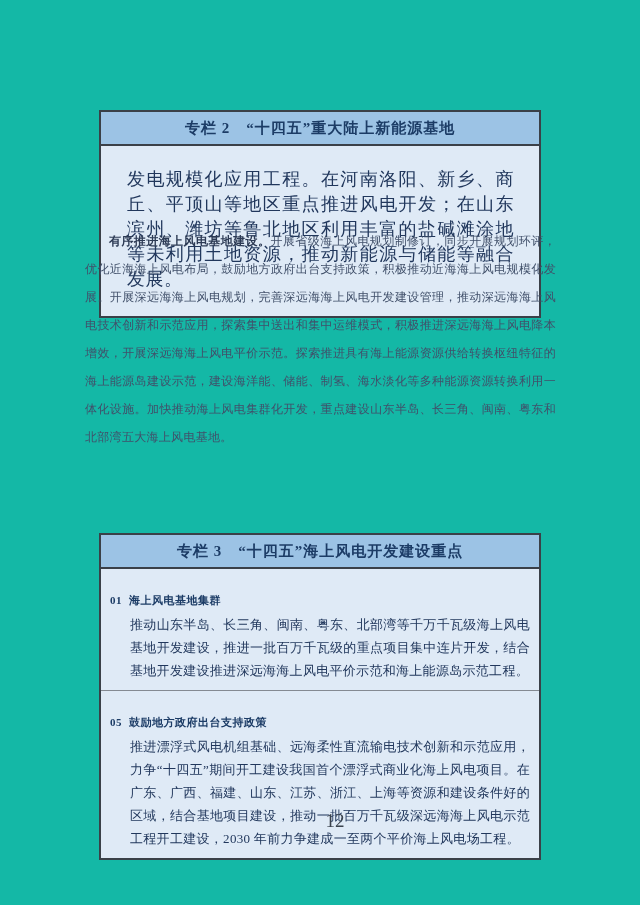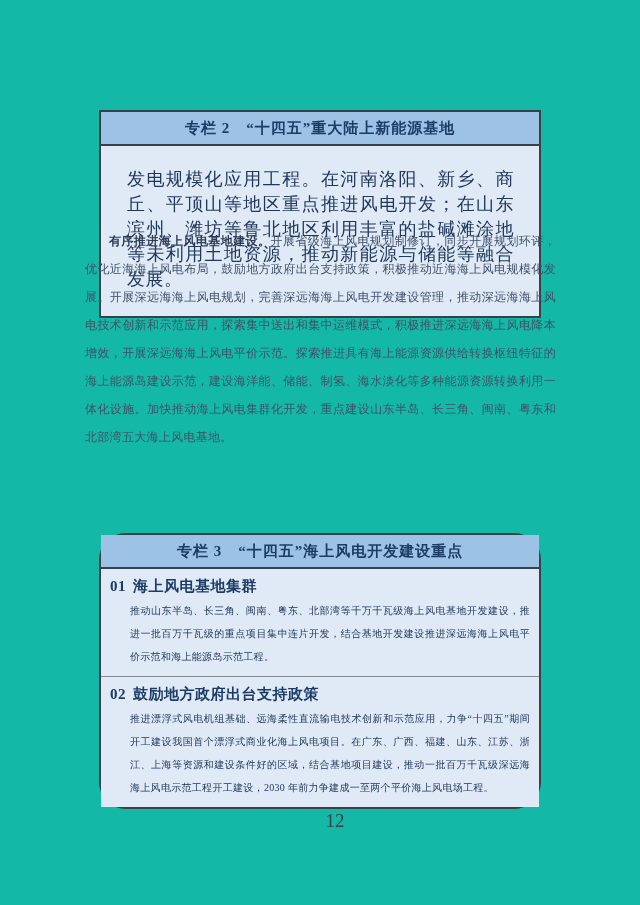--- a/index.html
+++ b/index.html
@@ -21,21 +21,21 @@
   
   .callout {
     position: absolute;
     left: 99px;
     width: 442px;
     border: 2px solid #3a4048;
     box-sizing: border-box;
     background: #dfeaf6;
   }
   #box2 { top: 110px; }
-  #box3 { top: 533px; border-radius: 27px; }
+  #box3 { top: 533px; }
 
   .callout-header {
     background: #9cc3e5;
     border-bottom: 2px solid #3a4048;
     text-align: center;
     padding: 7px 4px 6px 4px;
   }
   .callout-title {
     font-weight: bold;
     font-size: 15px;
@@ -75,29 +75,30 @@
     font-weight: bold;
   }
 
   
   .callout-item {
     background: #dfeaf6;
     padding: 6px 9px 8px 9px;
   }
   .item-heading {
     font-weight: bold;
-    font-size: 15px;
+    font-size: 11px;
     line-height: 22px;
     color: #1c3c66;
     letter-spacing: 0.5px;
+    margin-top: 14px;
   }
   .item-no { margin-right: 7px; }
   .item-body {
     margin: 2px 0 0 20px;
-    font-size: 10px;
+    font-size: 13px;
     line-height: 23px;
     text-align: justify;
     color: #21375c;
     letter-spacing: 0.3px;
   }
   .item-divider {
     border: none;
     border-top: 1.5px solid #848a92;
     margin: 0;
   }
@@ -138,21 +139,21 @@
       <div class="item-heading">
         <span class="item-no">01</span><span>海上风电基地集群</span>
       </div>
       <p class="item-body">推动山东半岛、长三角、闽南、粤东、北部湾等千万千瓦级海上风电基地开发建设，推进一批百万千瓦级的重点项目集中连片开发，结合基地开发建设推进深远海海上风电平价示范和海上能源岛示范工程。</p>
     </div>
 
     <hr class="item-divider">
 
     <div class="callout-item">
       <div class="item-heading">
-        <span class="item-no">02</span><span>鼓励地方政府出台支持政策</span>
+        <span class="item-no">05</span><span>鼓励地方政府出台支持政策</span>
       </div>
       <p class="item-body">推进漂浮式风电机组基础、远海柔性直流输电技术创新和示范应用，力争“十四五”期间开工建设我国首个漂浮式商业化海上风电项目。在广东、广西、福建、山东、江苏、浙江、上海等资源和建设条件好的区域，结合基地项目建设，推动一批百万千瓦级深远海海上风电示范工程开工建设，2030 年前力争建成一至两个平价海上风电场工程。</p>
     </div>
   </section>
 
   <footer class="page-number">12</footer>
 
 </div>
 
 </body></html>

